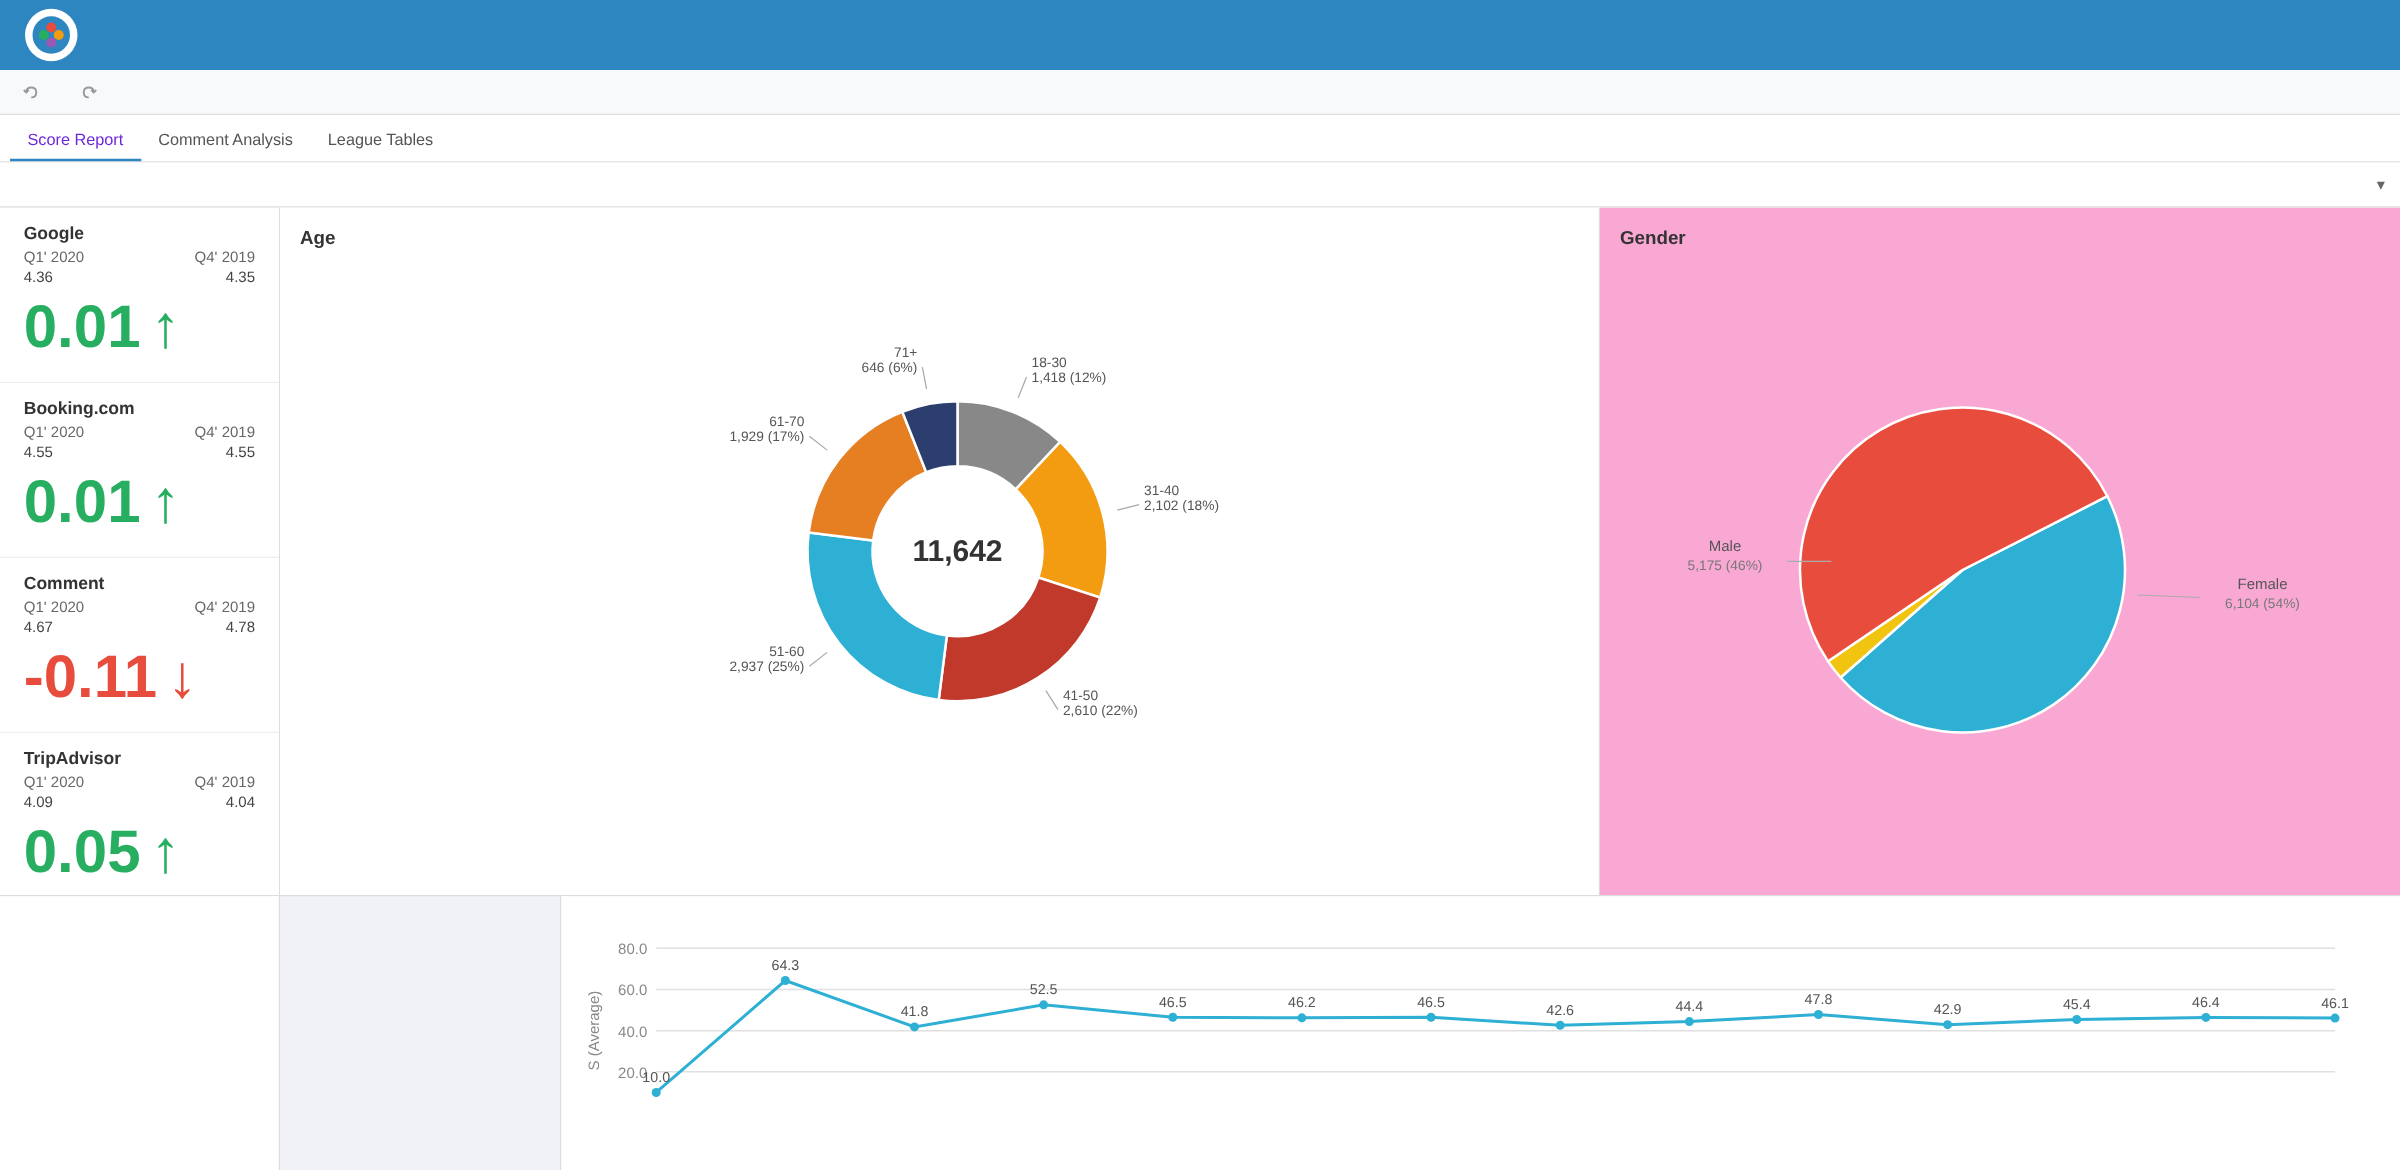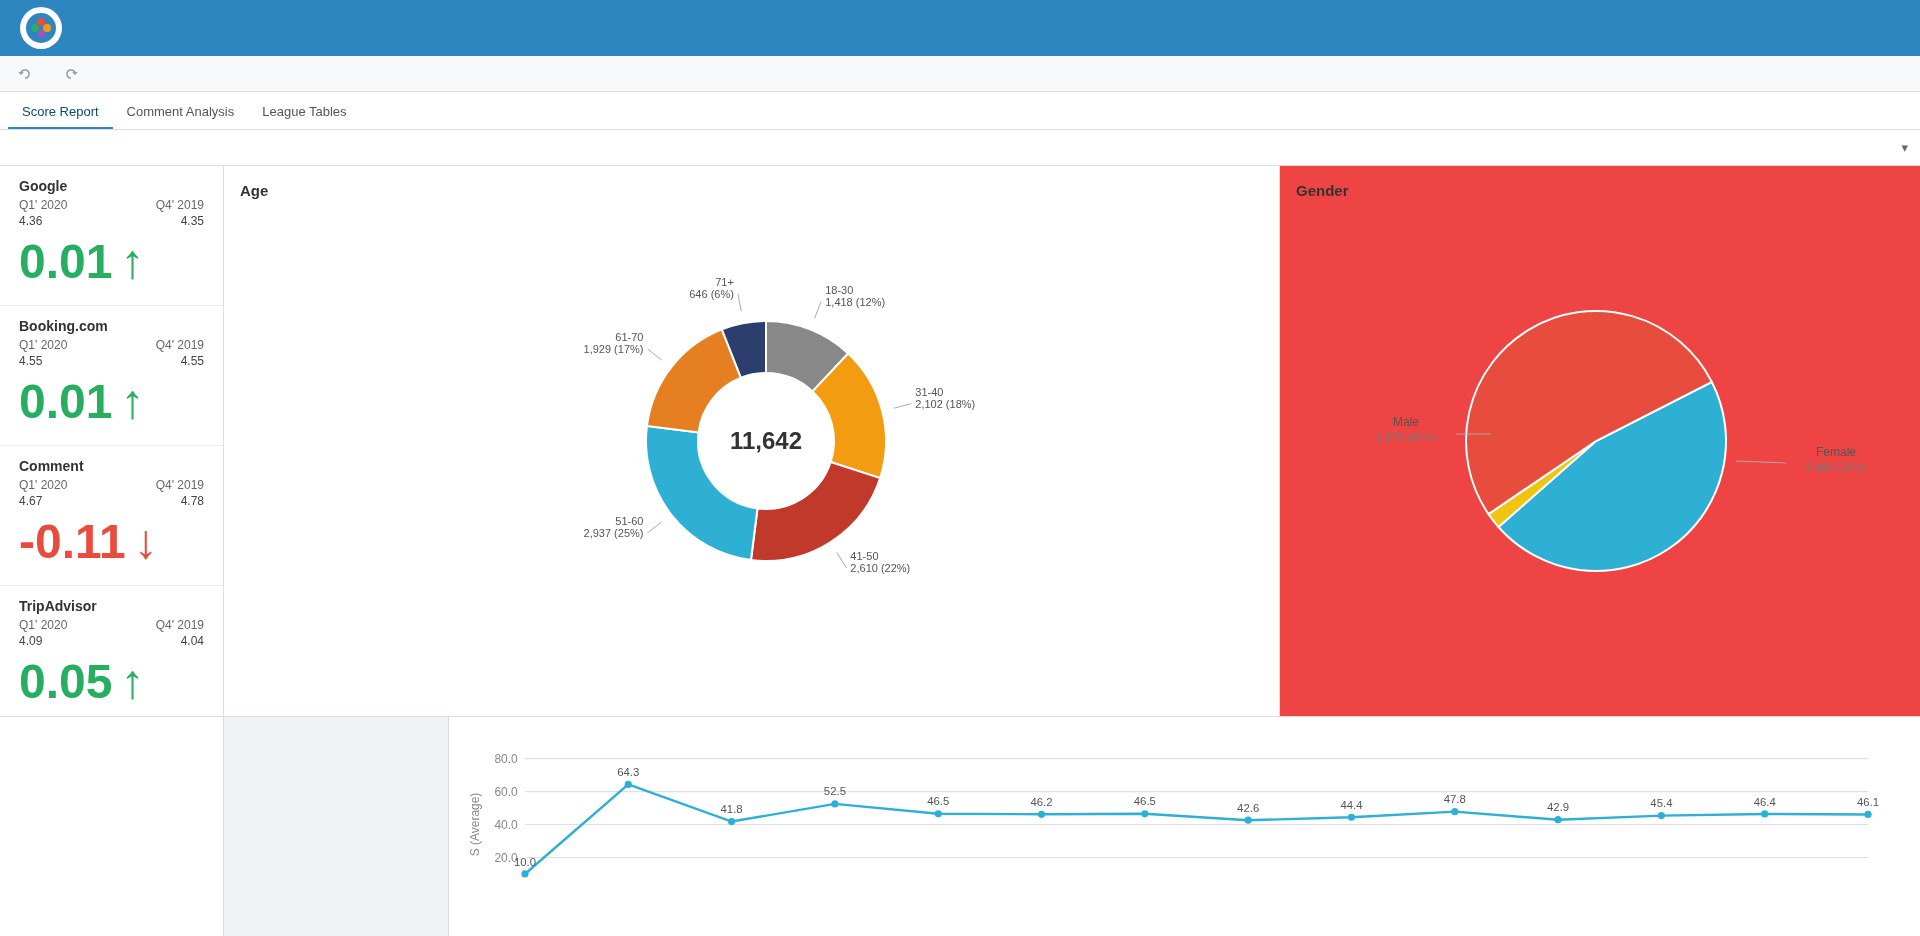--- a/index.html
+++ b/index.html
@@ -57,21 +57,21 @@
     .tab {
       padding: 8px 14px;
       cursor: pointer;
       border-bottom: 2px solid transparent;
       font-size: 13px;
       color: #555;
       white-space: nowrap;
     }
     .tab.active {
       border-bottom: 2px solid #2e86c1;
-      color: #0c4a6e;
+      color: #6d28d9;
       font-weight: 500;
     }
 
     
     .controls-bar {
       background: white;
       border-bottom: 1px solid #ddd;
       display: flex;
       align-items: center;
       padding: 6px 12px;
@@ -154,24 +154,24 @@
       align-items: center;
       justify-content: center;
       flex: 1;
       position: relative;
     }
 
     
     .gender-panel {
       width: 640px;
       min-width: 400px;
-      background: #ef4444;
+      background: #f9a8d4;
       padding: 16px;
       display: flex;
-      flex-direction: row;
+      flex-direction: column;
     }
 
     
     .bottom-row {
       display: flex;
       height: 220px;
       border-top: 1px solid #ddd;
     }
     .nps-panel {
       flex: 1;

